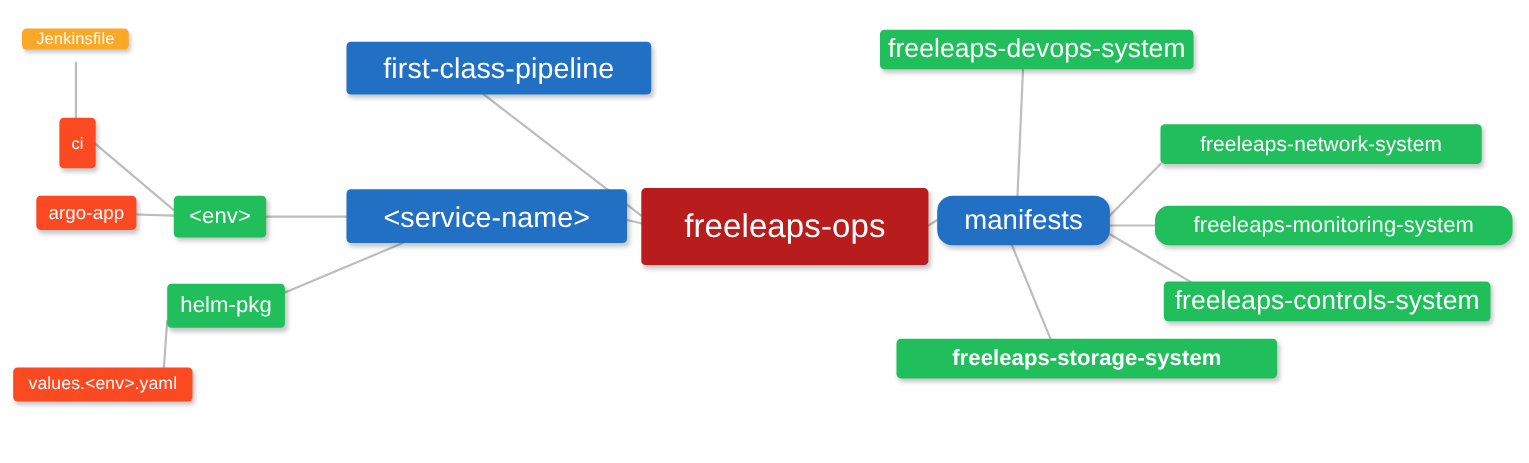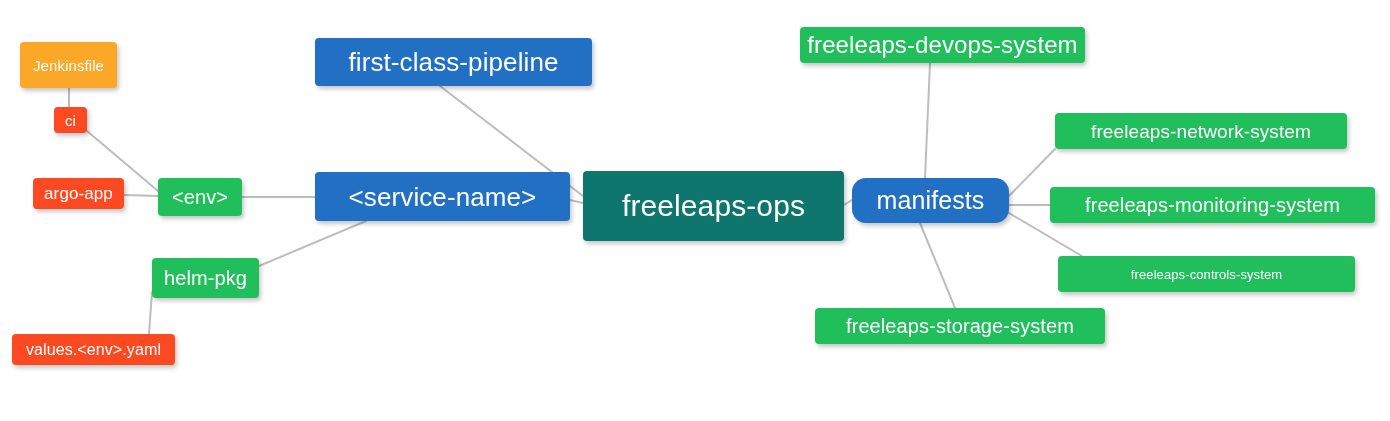--- a/index.html
+++ b/index.html
@@ -34,21 +34,21 @@
     justify-content: center;
     border-radius: 4px;
     color: #ffffff;
     white-space: nowrap;
     box-shadow: 2px 3px 4px rgba(0,0,0,0.22);
     line-height: 1;
     letter-spacing: 0.1px;
     padding: 0 10px;
     user-select: none;
   }
-  .n-root      { background: #0f766e; }
+  .n-root      { background: #b91c1c; }
   .n-blue      { background: #2270c4; }
   .n-green     { background: #21bf5b; }
   .n-orange    { background: #fba728; }
   .n-red       { background: #fb4a21; }
 </style>
 </head>
 <body>
 
 <div id="canvas">
   <svg id="edges" viewBox="0 0 1390 421" preserveAspectRatio="none">
@@ -67,23 +67,23 @@
       <polyline points="1009,213 1082,256" fill="none" stroke="#bdbdbd" stroke-width="2" stroke-linecap="round"></polyline>
       <polyline points="920,223 955,308" fill="none" stroke="#bdbdbd" stroke-width="2" stroke-linecap="round"></polyline>
     </svg>
   <div id="nodes">
       <div class="node n-root" style="left: 583px; top: 171px; width: 261px; height: 70px; font-size: 30px;">freeleaps-ops</div>
       <div class="node n-blue" style="left: 315px; top: 172px; width: 255px; height: 49px; font-size: 26px; text-align: right;">&lt;service-name&gt;</div>
       <div class="node n-blue" style="left: 852px; top: 178px; width: 157px; height: 45px; font-size: 25px; border-radius: 14px;">manifests</div>
       <div class="node n-blue" style="left: 315px; top: 38px; width: 277px; height: 48px; font-size: 26px; text-align: right;">first-class-pipeline</div>
       <div class="node n-green" style="left: 158px; top: 178px; width: 84px; height: 38px; font-size: 20px;">&lt;env&gt;</div>
       <div class="node n-green" style="left: 152px; top: 258px; width: 107px; height: 40px; font-size: 20px;">helm-pkg</div>
-      <div class="node n-red" style="left: 54px; top: 107px; width: 33px; height: 26px; font-size: 15px; text-align: right;">ci</div>
+      <div class="node n-red" style="left: 54px; top: 107px; width: 33px; height: 46px; font-size: 15px; text-align: right;">ci</div>
       <div class="node n-red" style="left: 33px; top: 178px; width: 91px; height: 31px; font-size: 17px;">argo-app</div>
-      <div class="node n-orange" style="left: 20px; top: 26px; width: 97px; height: 46px; font-size: 15px; margin-top: 16px;">Jenkinsfile</div>
+      <div class="node n-orange" style="left: 20px; top: 26px; width: 97px; height: 19px; font-size: 15px;">Jenkinsfile</div>
       <div class="node n-red" style="left: 12px; top: 334px; width: 163px; height: 31px; font-size: 16px;">values.&lt;env&gt;.yaml</div>
       <div class="node n-green" style="left: 800px; top: 27px; width: 285px; height: 36px; font-size: 24px;">freeleaps-devops-system</div>
       <div class="node n-green" style="left: 1055px; top: 113px; width: 292px; height: 36px; font-size: 19px;">freeleaps-network-system</div>
-      <div class="node n-green" style="left: 1050px; top: 187px; width: 325px; height: 36px; font-size: 20px;">freeleaps-monitoring-system</div>
-      <div class="node n-green" style="left: 1058px; top: 256px; width: 297px; height: 36px; font-size: 13px;">freeleaps-controls-system</div>
-      <div class="node n-green" style="left: 815px; top: 308px; width: 290px; height: 36px; font-size: 20px;">freeleaps-storage-system</div>
+      <div class="node n-green" style="left: 1050px; top: 187px; width: 325px; height: 36px; font-size: 20px; border-radius: 13px;">freeleaps-monitoring-system</div>
+      <div class="node n-green" style="left: 1058px; top: 256px; width: 297px; height: 36px; font-size: 24px;">freeleaps-controls-system</div>
+      <div class="node n-green" style="left: 815px; top: 308px; width: 346px; height: 36px; font-size: 20px; font-weight: bold;">freeleaps-storage-system</div>
     </div>
 </div>
 
 </body></html>

